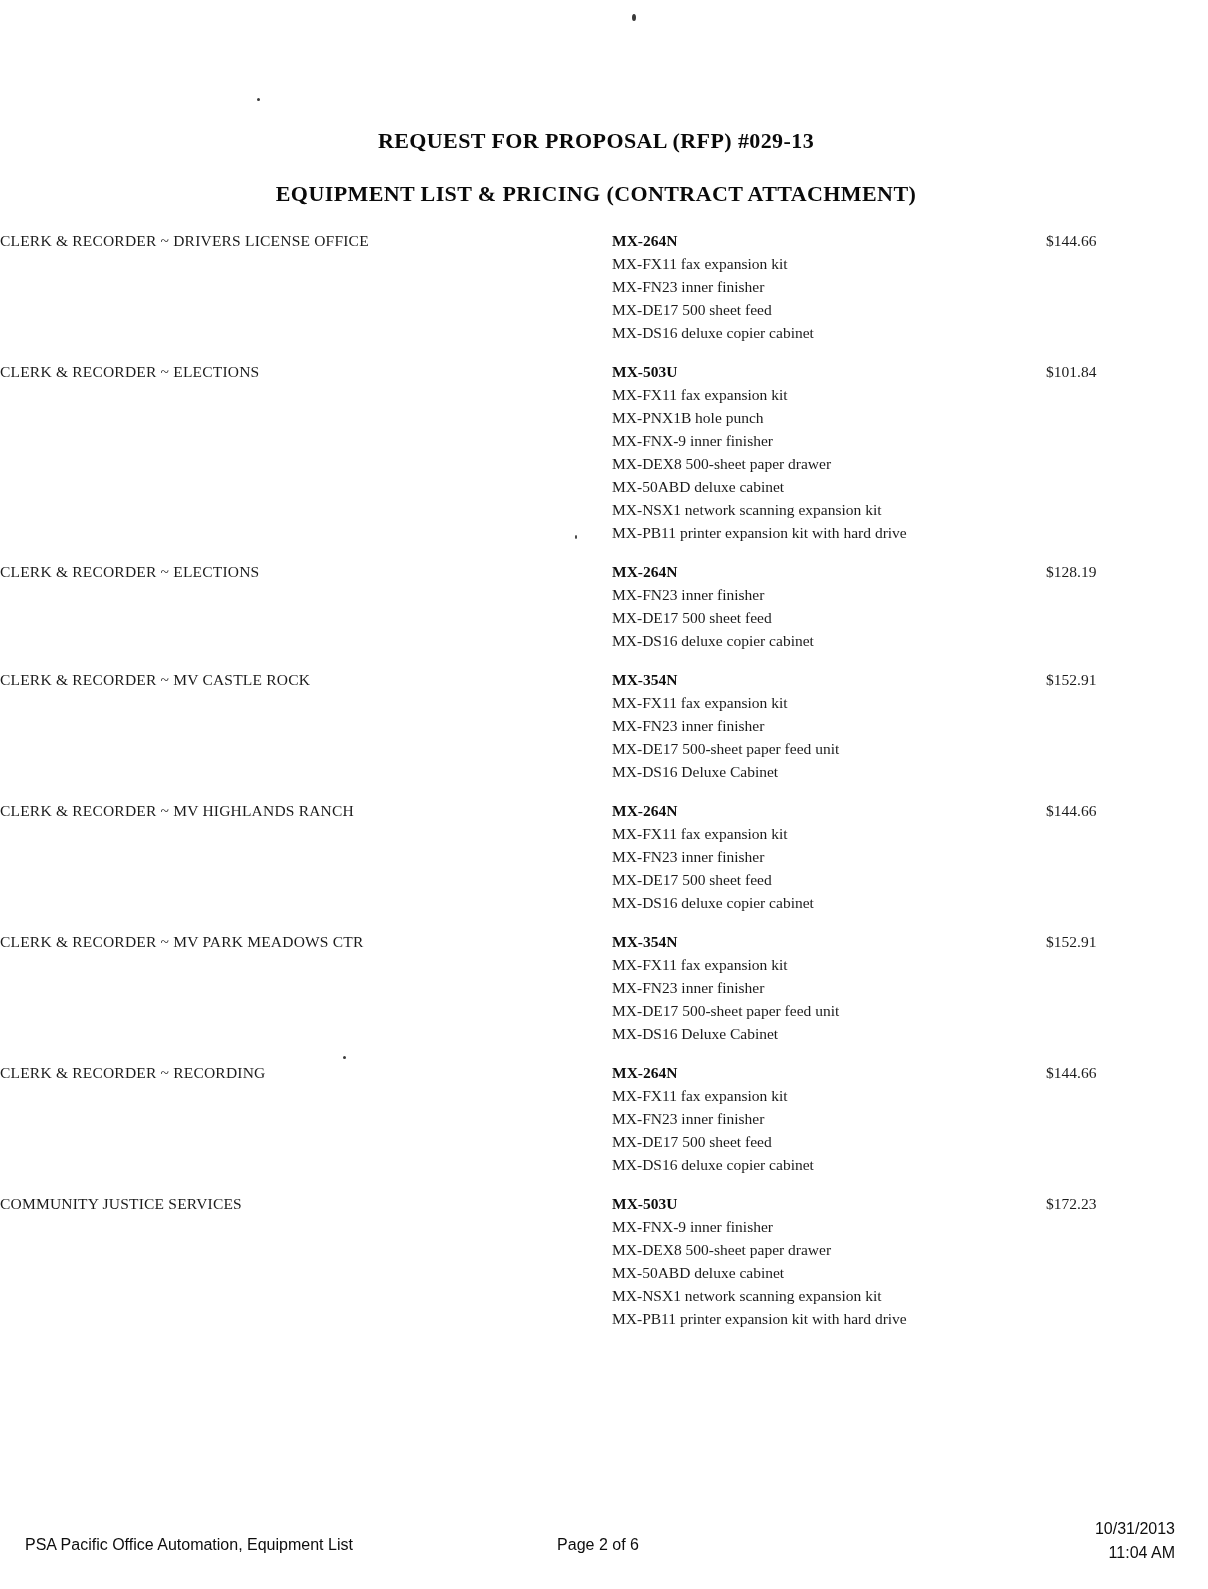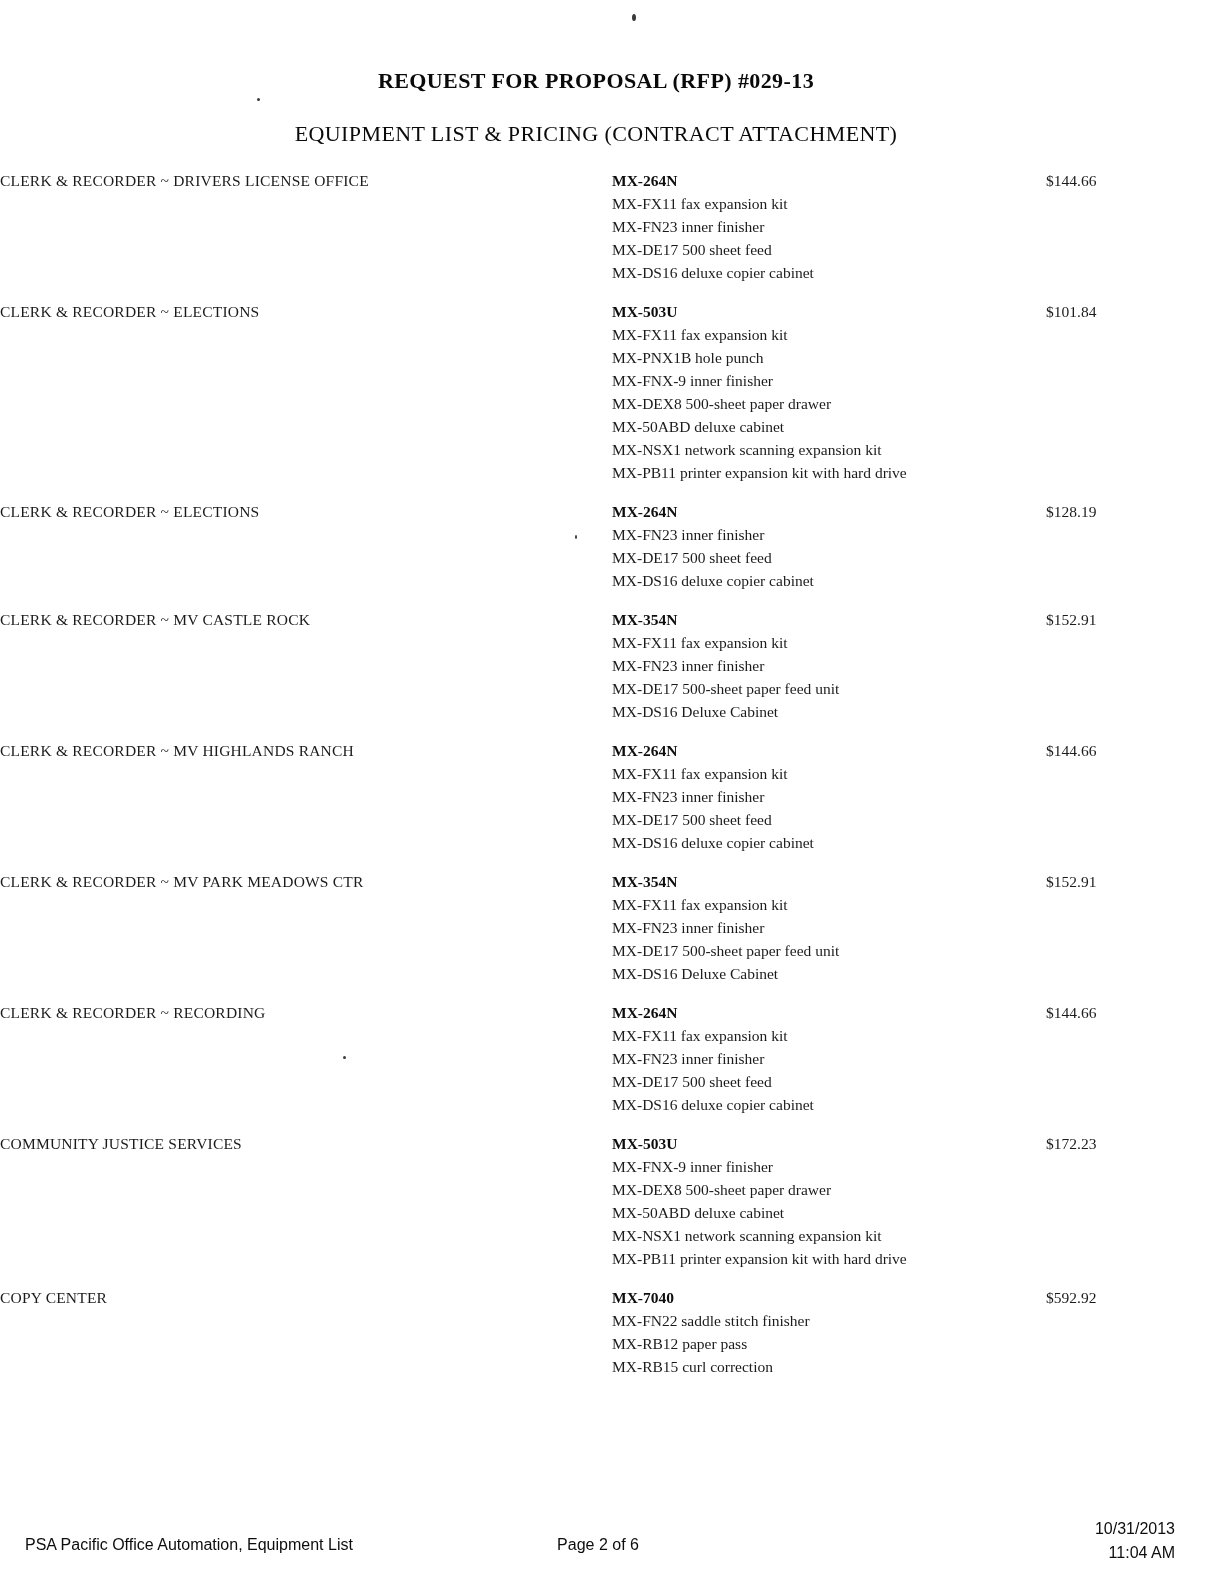--- a/index.html
+++ b/index.html
@@ -7,36 +7,37 @@
     position: relative;
     width: 1208px;
     height: 1589px;
     background: #ffffff;
     overflow: hidden;
     font-family: "Liberation Serif", serif;
     color: #1b1b1b;
   }
   
   .doc-header {
-    padding-top: 64px;
+    padding-top: 104px;
     width: 1192px;
     text-align: center;
     color: #0a0a0a;
+    margin-top: 20px;
   }
   .title-line {
     font-size: 22px;
     line-height: 33px;
     font-weight: bold;
     letter-spacing: 0.4px;
   }
   .subtitle-line {
     margin-top: 20px;
     font-size: 22px;
     line-height: 33px;
-    font-weight: normal;
+    font-weight: bold;
     letter-spacing: 0.4px;
   }
   
   .entries { margin-top: 19px; }
   .entry {
     position: relative;
     margin-bottom: 16px;
     font-size: 15.5px;
     line-height: 23px;
   }
@@ -201,32 +202,20 @@
             <div class="accessory-line">MX-FNX-9 inner finisher</div>
             <div class="accessory-line">MX-DEX8 500-sheet paper drawer</div>
             <div class="accessory-line">MX-50ABD deluxe cabinet</div>
             <div class="accessory-line">MX-NSX1 network scanning expansion kit</div>
             <div class="accessory-line">MX-PB11 printer expansion kit with hard drive</div>
           </div>
       </div>
       <div class="entry-price">$172.23</div>
     </section>
 
-    <section class="entry">
-      <div class="entry-location">COPY CENTER</div>
-      <div class="entry-equipment">
-        <div class="entry-model">MX-7040</div>
-        <div class="entry-accessories">
-            <div class="accessory-line">MX-FN22 saddle stitch finisher</div>
-            <div class="accessory-line">MX-RB12 paper pass</div>
-            <div class="accessory-line">MX-RB15 curl correction</div>
-          </div>
-      </div>
-      <div class="entry-price">$592.92</div>
-    </section>
 
   </main>
 
   <div class="footer-left">PSA Pacific Office Automation, Equipment List</div>
   <div class="footer-center">Page 2 of 6</div>
   <div class="footer-right">
     <div>10/31/2013</div>
     <div>11:04 AM</div>
   </div>
 

